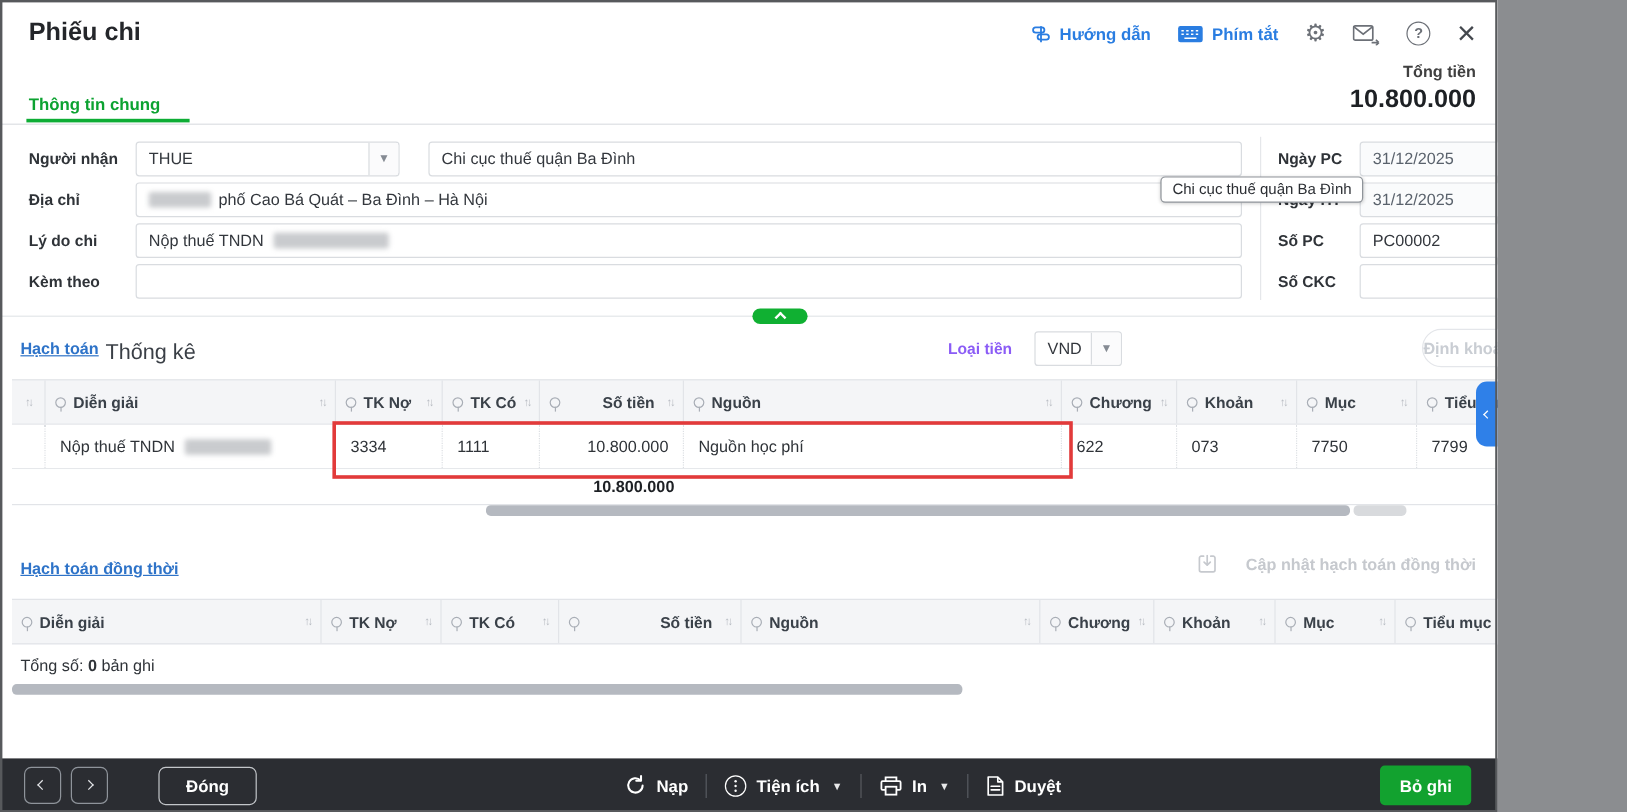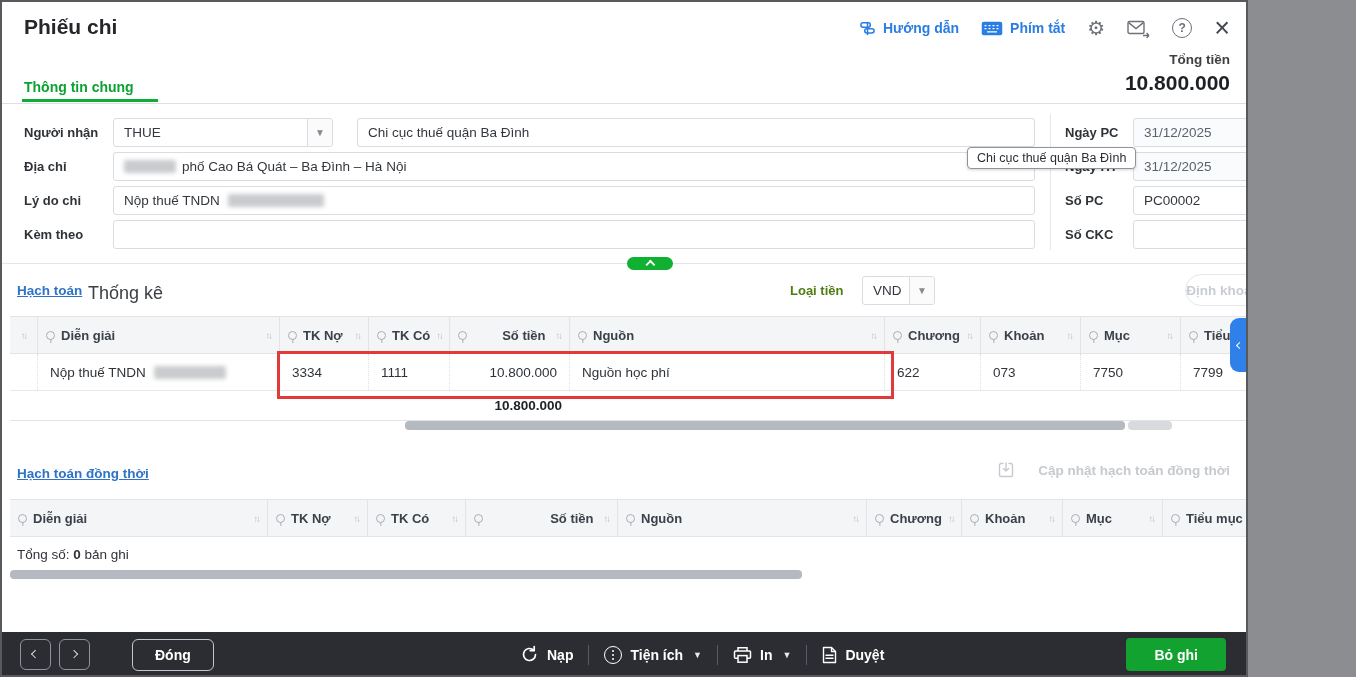--- a/index.html
+++ b/index.html
@@ -40,21 +40,21 @@
                  display:flex;align-items:center;justify-content:center;cursor:pointer;}
   .chev{display:inline-block;border:solid currentColor;border-width:0 2px 2px 0;padding:2.4px;}
   .chev.up{transform:rotate(-135deg) translate(-1px,-1px);}
   .chev.l{transform:rotate(135deg);}
   .chev.r{transform:rotate(-45deg);}
 
   
   .link-blue{color:#2e73c8;text-decoration:underline;font-weight:700;cursor:pointer;}
   .ht-tab{position:absolute;left:17px;top:283px;font-size:13.5px;}
   .tk-tab{position:absolute;left:88px;top:283px;font-size:18px;color:#3a3f46;cursor:pointer;}
-  .cur-label{position:absolute;left:790px;top:283px;font-size:13px;font-weight:700;color:#4d7c0f;}
+  .cur-label{position:absolute;left:790px;top:283px;font-size:13px;font-weight:700;color:#8b5cf6;}
   .cur-select{left:862px;top:276px;width:73px;}
   .pillbtn{position:absolute;top:274px;height:32px;box-sizing:border-box;border:1px solid #e4e6ea;border-radius:16px;
            background:#fff;color:#c9cdd3;font-size:13.5px;font-weight:600;display:flex;align-items:center;justify-content:center;gap:8px;}
 
   
   .tbl{position:absolute;left:10px;width:1322px;}
   .thead{display:flex;background:#f4f5f7;border-top:1px solid #e2e4e8;border-bottom:1px solid #e2e4e8;height:38px;box-sizing:border-box;}
   .th{display:flex;align-items:center;gap:6px;box-sizing:border-box;padding:0 8px;border-right:1px solid #e2e4e8;
       font-size:13px;font-weight:700;color:#3a4149;overflow:hidden;white-space:nowrap;cursor:pointer;}
   .th:last-child{border-right:none;justify-content:center;}
@@ -103,21 +103,21 @@
   .closebtn{height:32px;box-sizing:border-box;border:1px solid #c3c6ca;border-radius:6px;padding:0 22px;
             display:flex;align-items:center;color:#fff;font-size:14px;font-weight:700;cursor:pointer;}
   .f-center{position:absolute;left:520px;top:0;height:45px;display:flex;align-items:center;gap:15px;color:#fff;}
   .f-item{display:flex;align-items:center;gap:8px;font-size:14px;font-weight:600;color:#fff;cursor:pointer;}
   .vsep{width:1px;height:20px;background:#585b61;}
   .fcaret{font-size:9px;color:#e8e9ea;margin-left:2px;}
   .dots-circle{width:18px;height:18px;box-sizing:border-box;border:1.6px solid #fff;border-radius:50%;position:relative;flex:none;}
   .dots-circle::before{content:"";position:absolute;left:50%;top:3px;width:2px;height:2px;margin-left:-1px;border-radius:50%;
                        background:#fff;box-shadow:0 4px 0 #fff,0 8px 0 #fff;}
   .unrecord-btn{position:absolute;right:22px;top:6px;height:33px;border-radius:4px;background:#12a22f;color:#fff;
-                font-size:14px;font-weight:700;display:flex;align-items:center;padding:0 28px;cursor:pointer;}
+                font-size:14px;font-weight:700;display:flex;align-items:center;padding:0 16px;cursor:pointer;}
 </style>
 </head>
 <body>
 
 <div class="window">
 
   <div class="page-title">Phiếu chi</div>
 
   <div class="top-icons">
     <div class="toplink">

